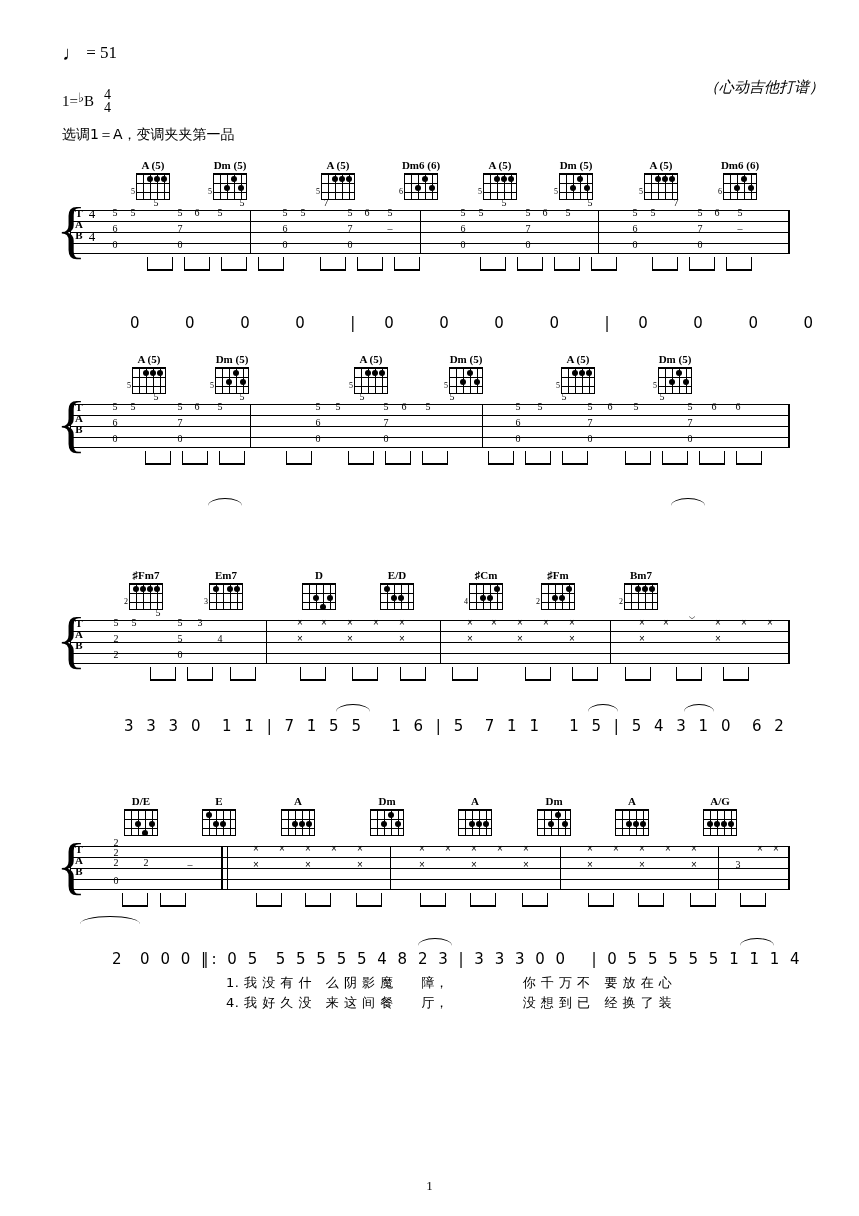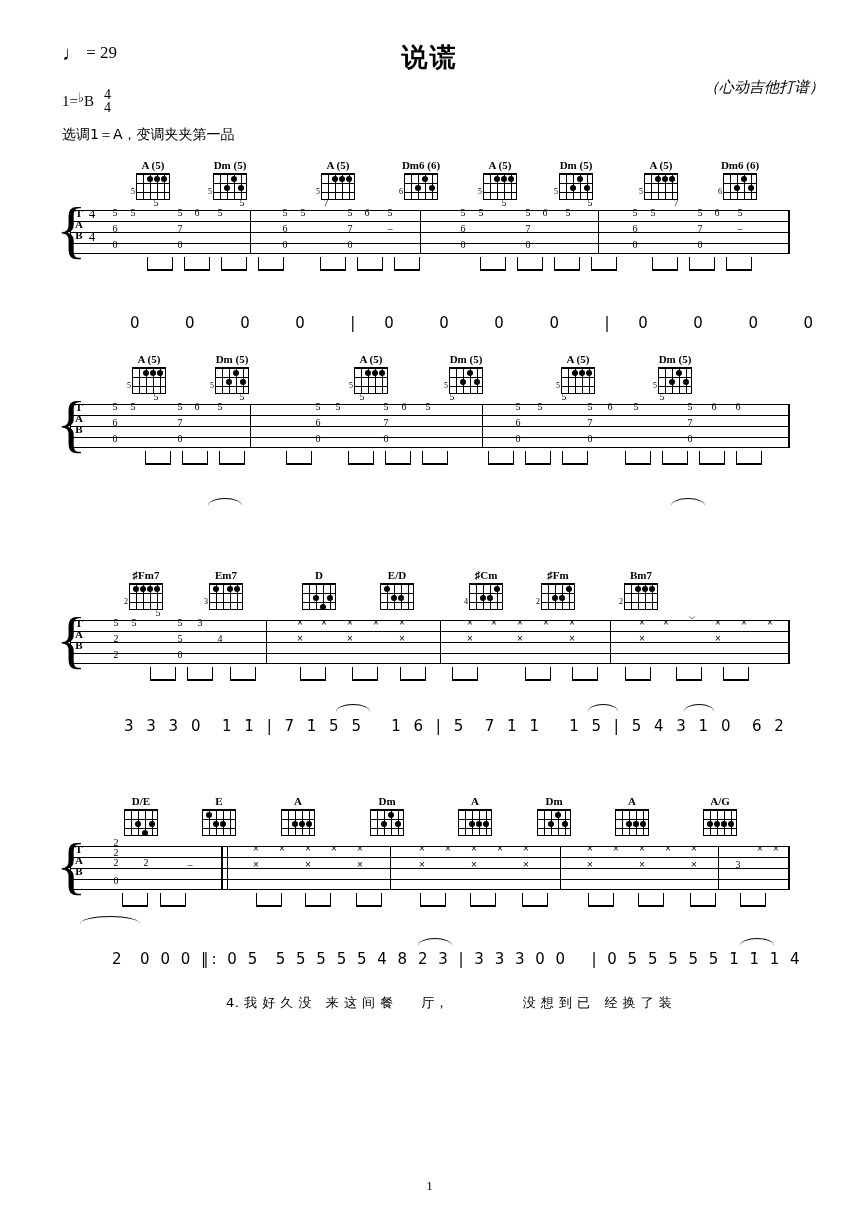--- a/index.html
+++ b/index.html
@@ -197,24 +197,23 @@
     font-family: "Liberation Serif", serif;
   }
 </style>
 </head>
 <body>
 
 <div class="sheet">
 
   <div class="tempo">
     <span class="note-glyph">♩</span>
-    <span>= 29</span>
+    <span>= 51</span>
   </div>
 
-  <div class="title">说谎</div>
   <div class="subtitle">（心动吉他打谱）</div>
 
   <div class="keysig">
     <span>1=</span><span class="flat">♭</span><span>B</span>
     <span class="meter">
       <span>4</span>
       <span>4</span>
     </span>
   </div>
 
@@ -1086,19 +1085,20 @@
       <i class="stem" style="left:740px; top:105px; height:14px;"></i>
         <i class="stem" style="left:765px; top:105px; height:14px;"></i>
         <i class="beam" style="left:740px; top:117px; width:26px;"></i>
     </div>
 
     <i class="slur" style="left:80px; top:128px; width:60px;"></i>
     <i class="slur" style="left:418px; top:150px; width:34px;"></i>
     <i class="slur" style="left:740px; top:150px; width:34px;"></i>
 
     <div class="numrow" style="left:112px; top:162px; letter-spacing:3px;">2  0 0 0 ‖: 0 5  5 5 5 5 5 4 8 2 3 | 3 3 3 0 0   | 0 5 5 5 5 5 1̇ 1̇ 1 4</div>
+    <div class="lyricrow" style="left:226px; top:186px; letter-spacing:0.5px;">1. 我 没 有 什   么 阴 影 魔      障，                你 千 万 不   要 放 在 心</div>
     <div class="lyricrow" style="left:226px; top:206px; letter-spacing:0.5px;">4. 我 好 久 没   来 这 间 餐      厅，                没 想 到 已   经 换 了 装</div>
 
     <div class="brace" style="left:56px; top:46px;">{</div>
   </div>
 
   <div class="pagenum">1</div>
 </div>
 
 </body></html>

